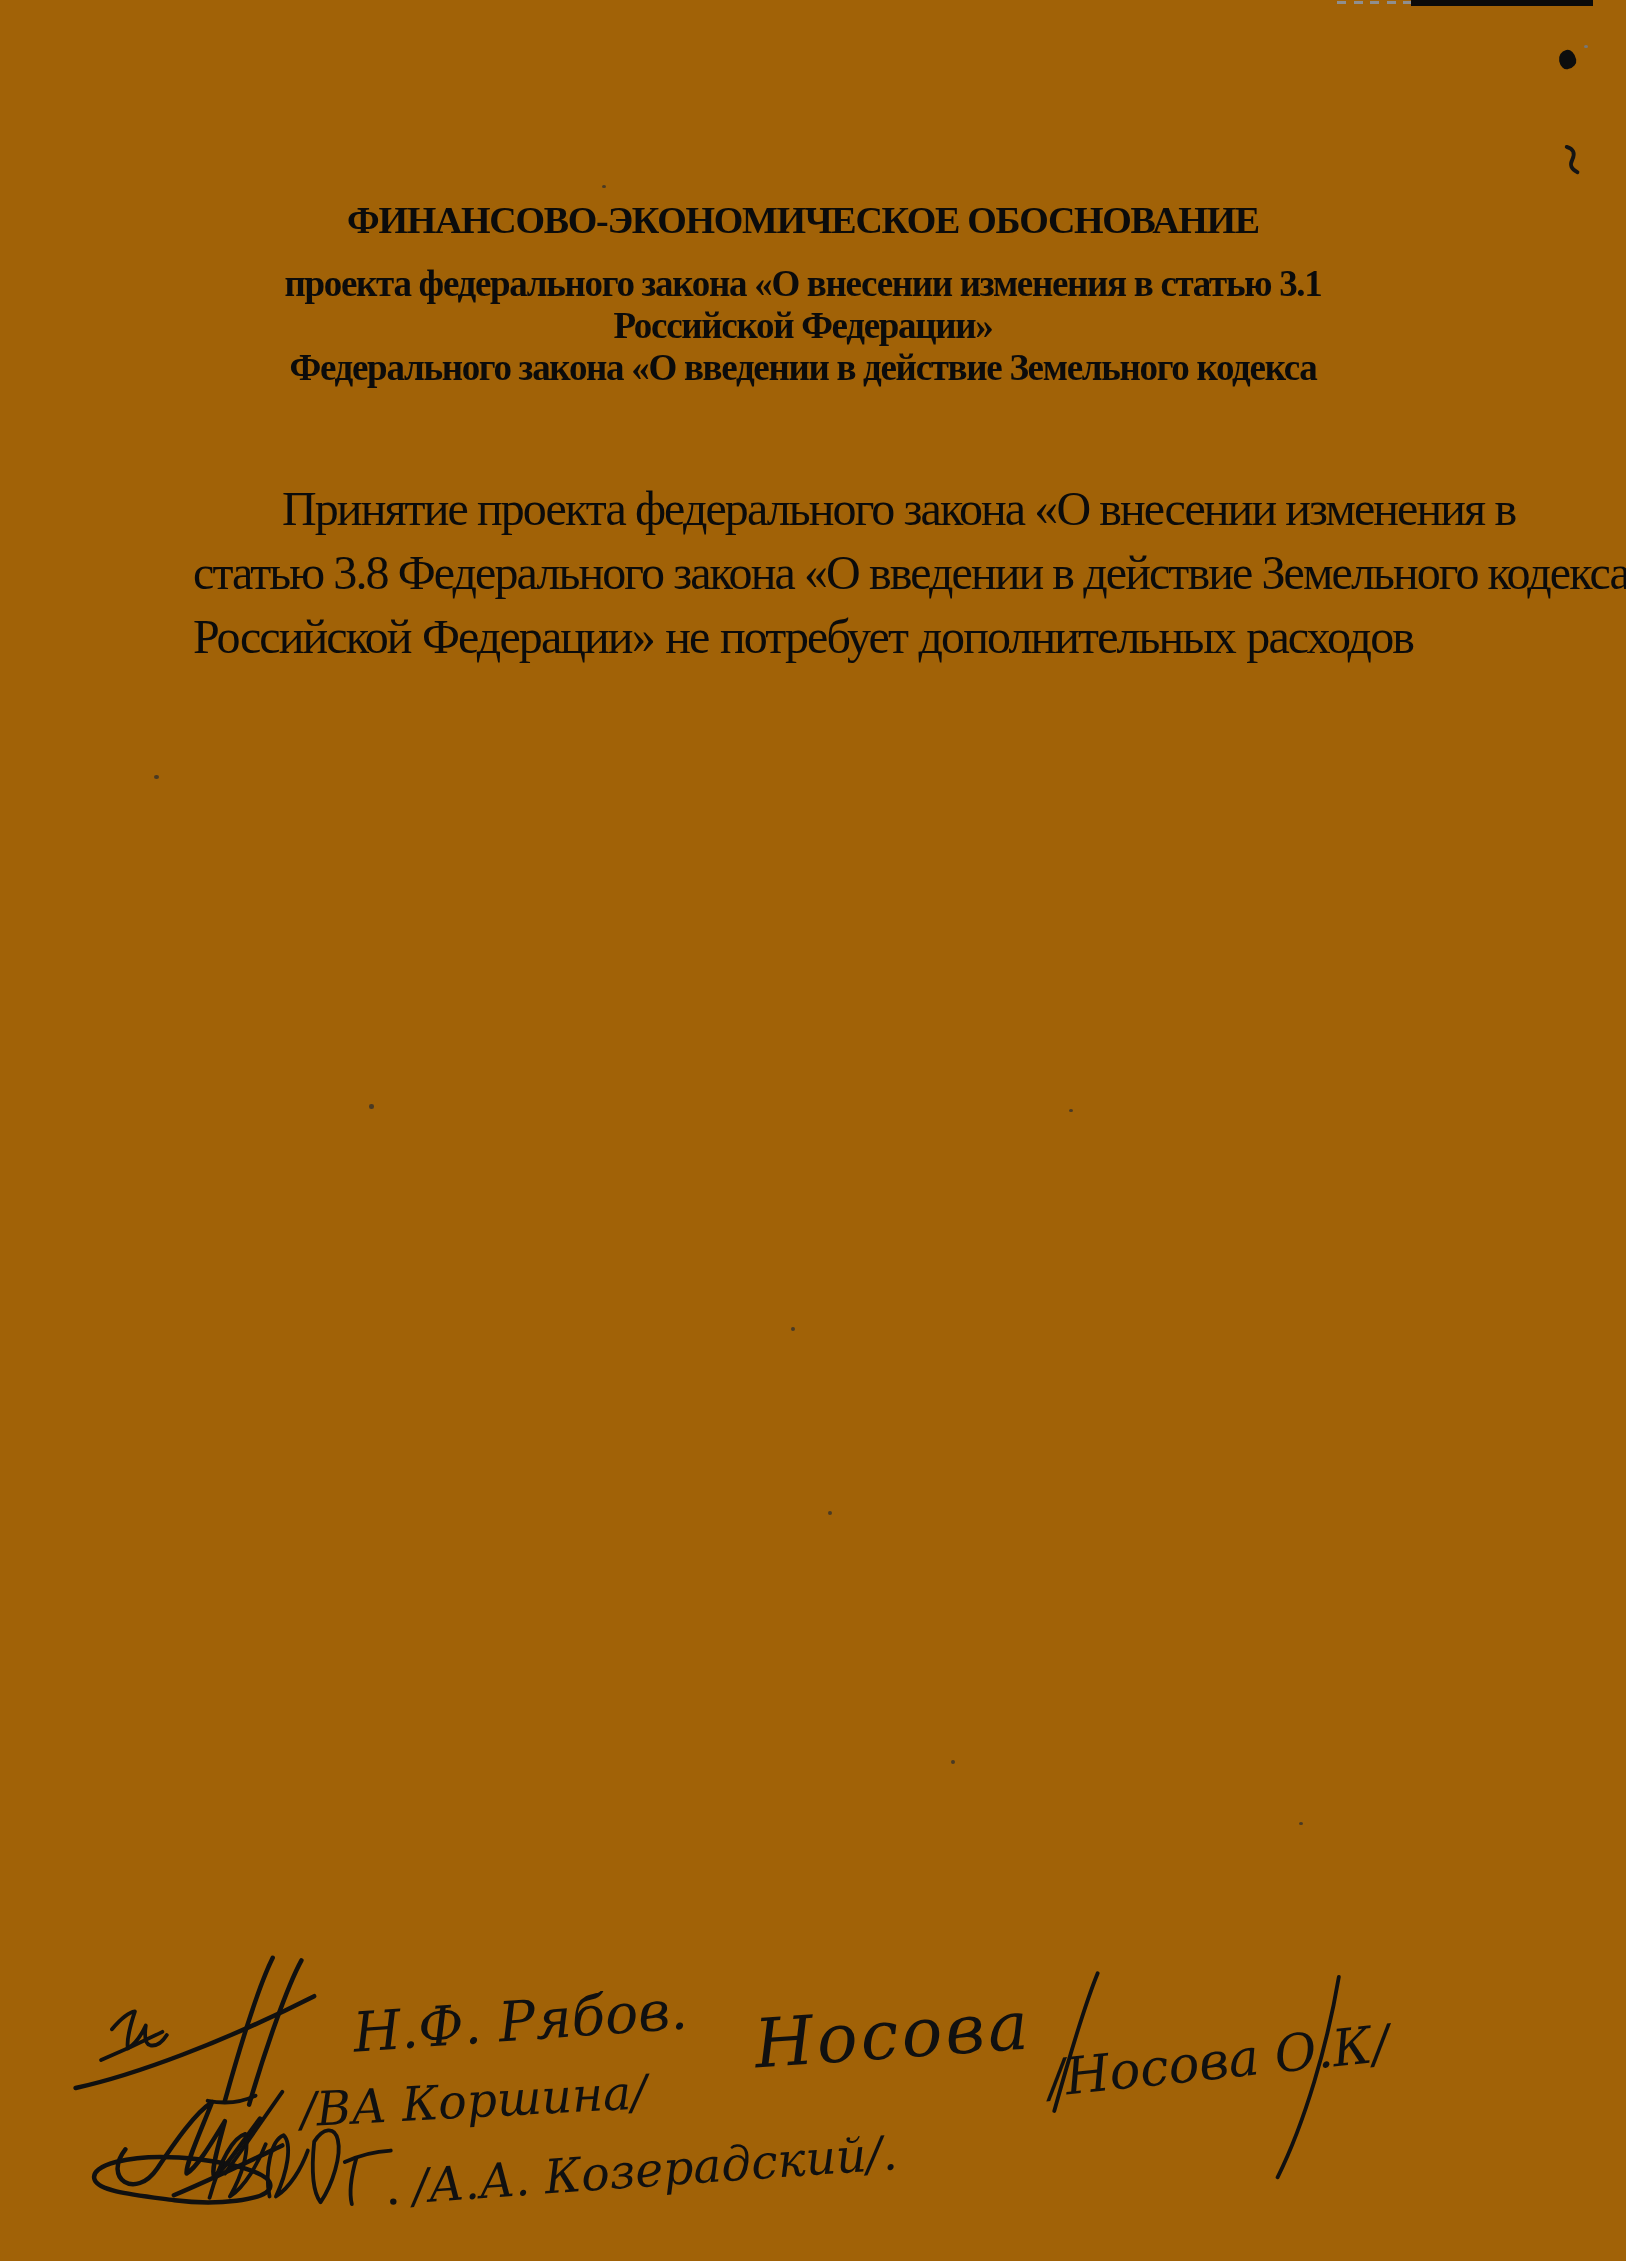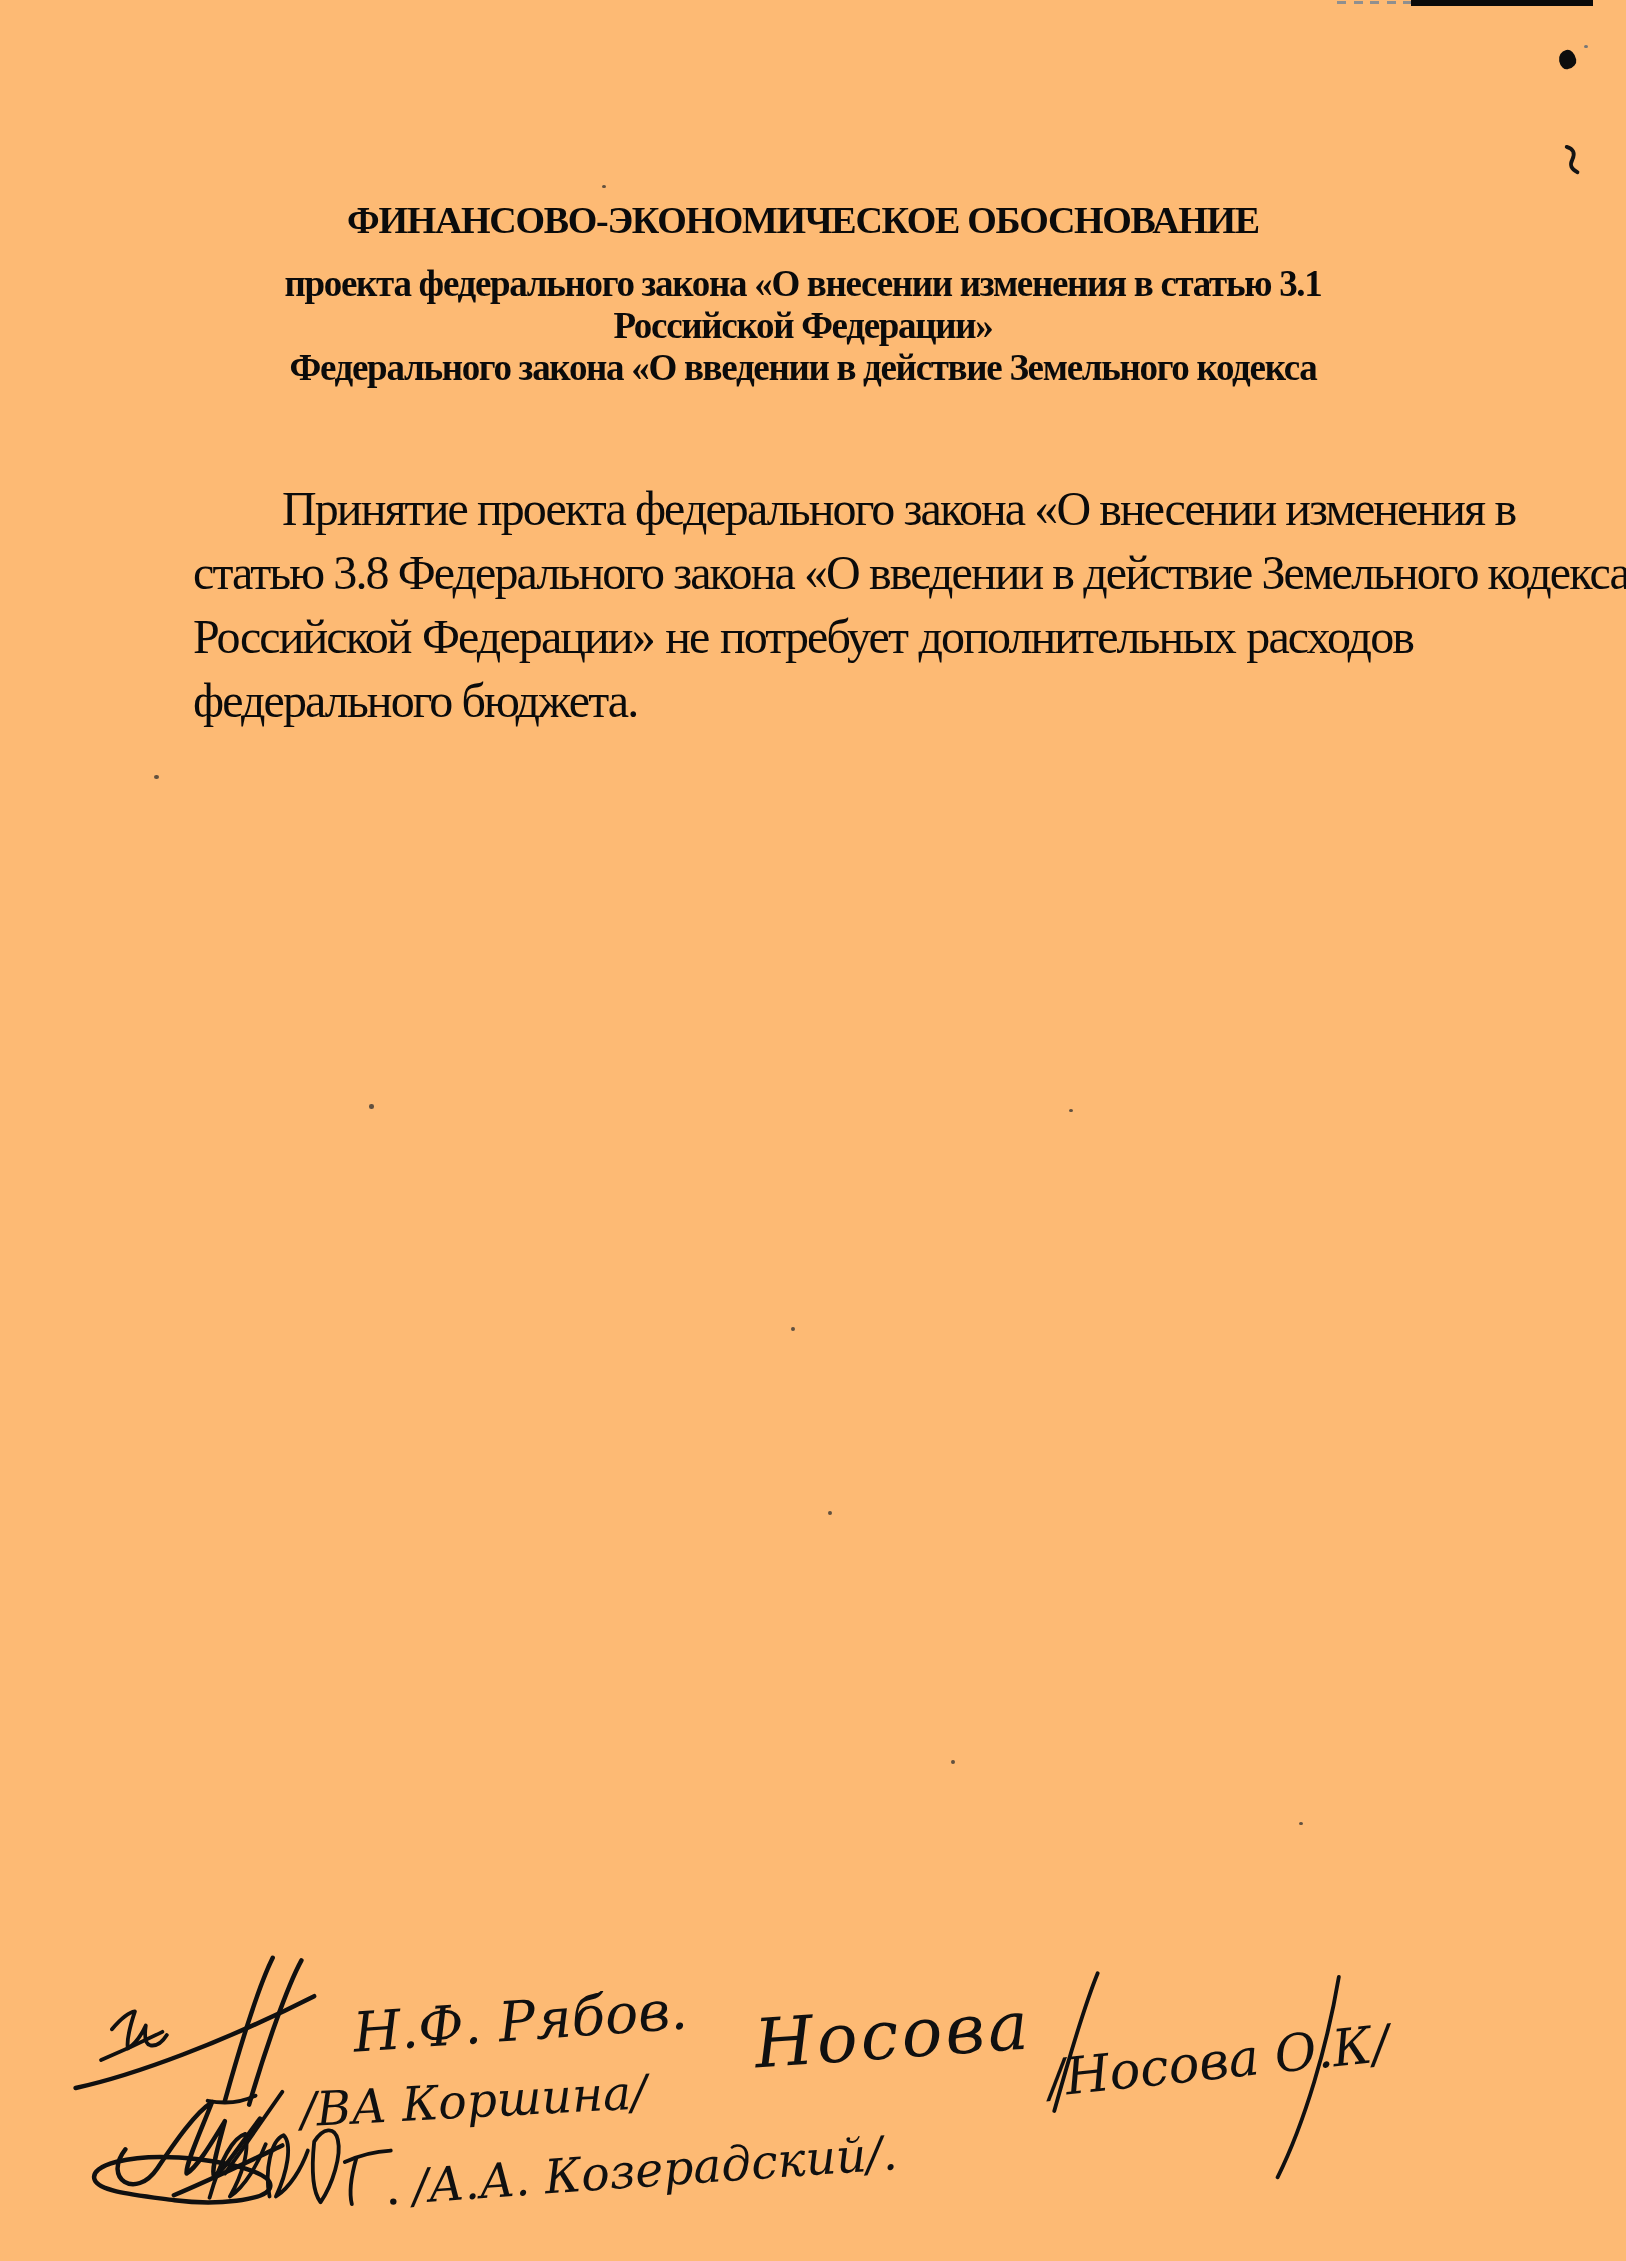--- a/index.html
+++ b/index.html
@@ -1,20 +1,20 @@
 <!DOCTYPE html>
 <html style="font-size:10.2px"><head>
 <meta charset="utf-8">
 <style>
   html, body { margin: 0; padding: 0; background: #ffffff; }
   .page {
     position: relative;
     width: 1626px;
     height: 2261px;
-    background: #fdba74;
+    background: #a16207;
     overflow: hidden;
     font-family: "Liberation Serif", "DejaVu Serif", serif;
     color: #0b0b0b;
   }
 
   
   .topbar-black {
     position: absolute; left: 1411px; top: 0; width: 182px; height: 5.7px;
     background: #0a0a0a;
   }
@@ -98,21 +98,20 @@
   <div class="subtitle">
     <div>проекта федерального закона «О внесении изменения в статью 3.1</div>
     <div>Российской Федерации»</div>
     <div>Федерального закона «О введении в действие Земельного кодекса</div>
   </div>
 
   <div class="bodytext">
     <div class="bl bl-first">Принятие проекта федерального закона «О внесении изменения в</div>
     <div class="bl">статью 3.8 Федерального закона «О введении в действие Земельного кодекса</div>
     <div class="bl">Российской Федерации» не потребует дополнительных расходов</div>
-    <div class="bl bl-last">федерального бюджета.</div>
   </div>
 
   <svg class="signatures" width="1340" height="319" viewBox="0 0 2100 500">
 
     <g>
       <path class="sig-stroke" d="M 18 232 C 110 212 250 160 392 88"></path>
       <path class="sig-stroke" d="M 252 252 C 275 170 306 70 327 28"></path>
       <path class="sig-stroke" d="M 290 258 C 315 172 350 72 372 32"></path>
       <path class="sig-stroke-thin" d="M 75 140 q 22 -26 36 -28 q -14 42 -11 58 q 16 -10 28 -36 q -4 28 7 31 q 14 3 26 -16"></path>
       <path class="sig-stroke-thin" d="M 58 188 q 48 -20 96 -44"></path>

